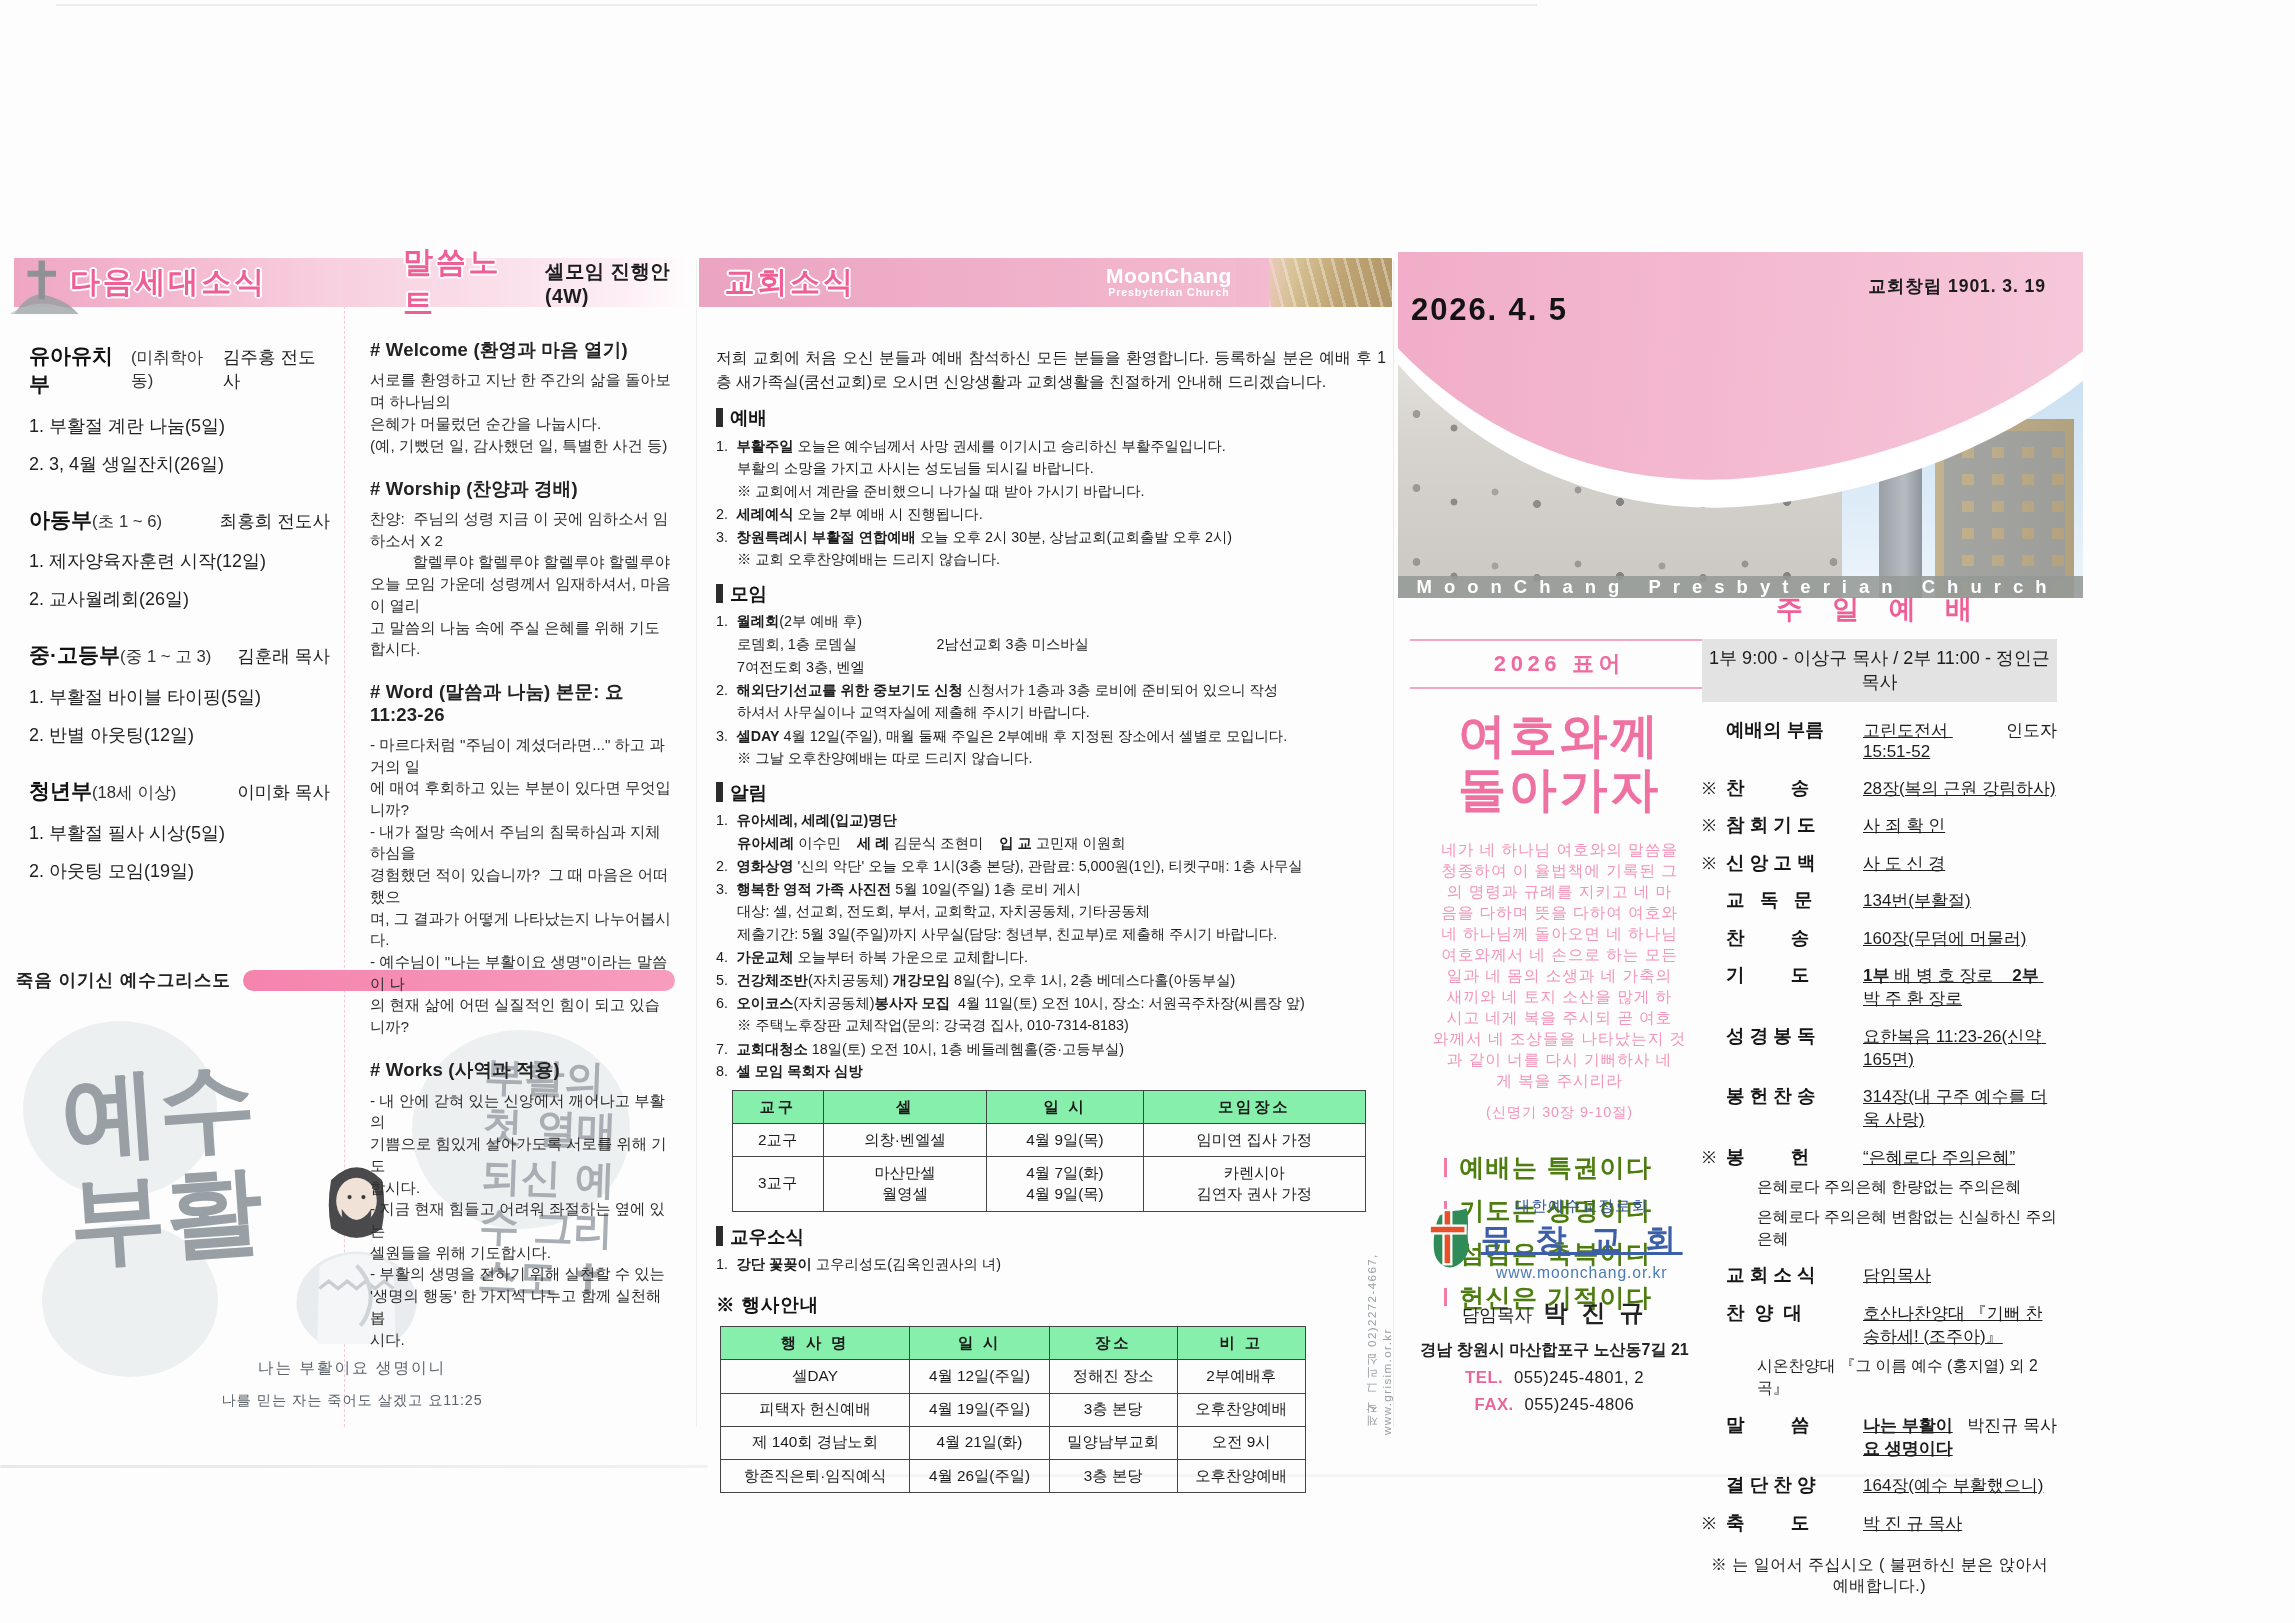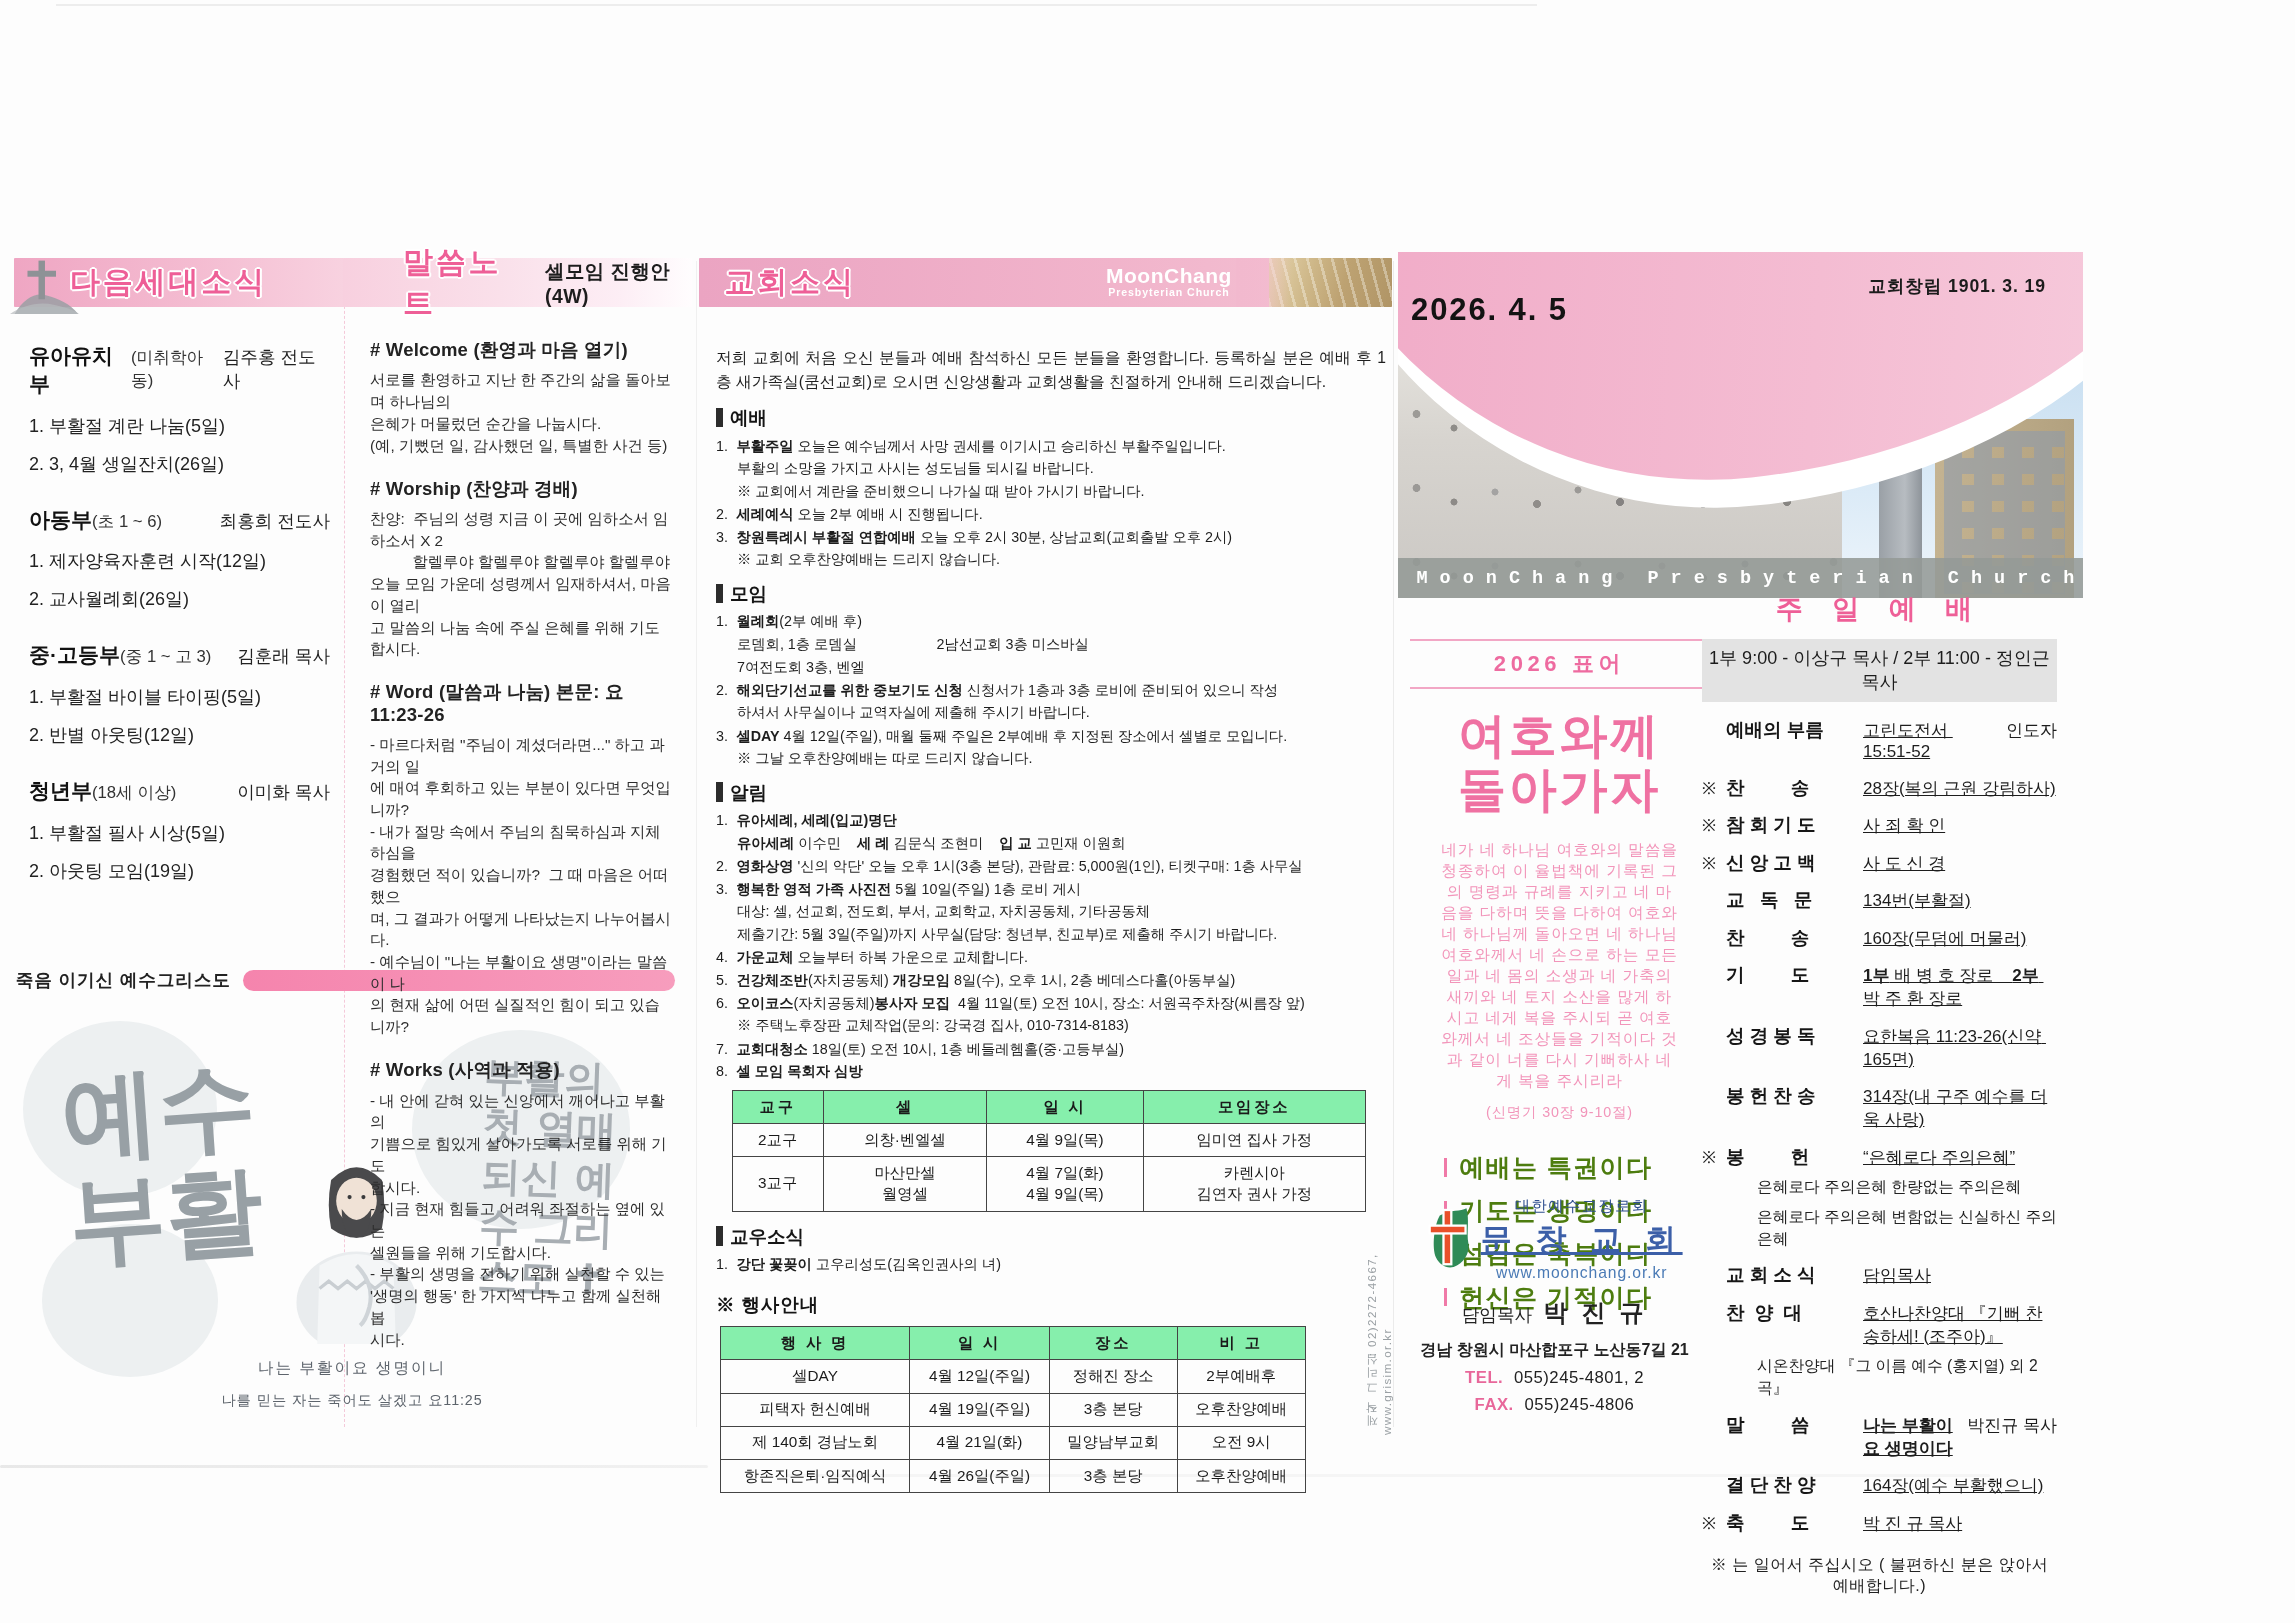--- a/index.html
+++ b/index.html
@@ -103,22 +103,22 @@
   .bldg{position:absolute;left:537px;top:167px;width:139px;height:180px;background:linear-gradient(90deg,#c4b391,#b2a17f);}
   .bldg:before{content:"";position:absolute;inset:12px 9.3px 4.6px 9.3px;
       background:repeating-linear-gradient(180deg,#8c9bb0 0 15.7px,rgba(0,0,0,0) 15.7px 27px),repeating-linear-gradient(90deg,#8c9bb0 0 18.5px,rgba(0,0,0,0) 18.5px 30px);opacity:.55;}
   .swoosh-white{position:absolute;left:-83px;top:-194px;width:926px;height:444px;background:#fff;
       border-radius:0 0 58% 48%/0 0 85% 100%;transform:rotate(-6deg);}
   .swoosh-pink{position:absolute;left:-93px;top:-218px;width:935px;height:440px;
       background:linear-gradient(100deg,#f0a9c6,#f4bcd2 55%,#f7cfdf);
       border-radius:0 0 58% 48%/0 0 85% 100%;transform:rotate(-6deg);}
   .cover-date{position:absolute;left:13px;top:40px;font-size:31px;font-weight:800;color:#131313;letter-spacing:1.9px;}
   .cover-founded{position:absolute;right:37px;top:22px;font-size:17.6px;font-weight:600;color:#1c1c1c;letter-spacing:0.9px;}
-  .cover-cap{position:absolute;left:0;bottom:0;width:100%;height:40px;background:rgba(148,154,150,.88);
-      color:#fff;font-size:18.5px;font-weight:700;letter-spacing:12px;display:flex;align-items:center;padding-left:18.5px;box-sizing:border-box;white-space:nowrap;font-family:Liberation Mono, monospace;}
+  .cover-cap{position:absolute;left:0;bottom:0;width:100%;height:22px;background:rgba(148,154,150,.88);
+      color:#fff;font-size:18.5px;font-weight:700;letter-spacing:12px;display:flex;align-items:center;padding-left:18.5px;box-sizing:border-box;white-space:nowrap;}
   
   #mottoCol{left:1400px;top:639px;width:319px;text-align:center;}
   .rule{height:1.9px;background:#f2a7c5;margin:0 10.2px;}
   .motto-label{font-size:22px;font-weight:700;color:#ee6ba0;letter-spacing:4.6px;margin:8.3px 0;}
   .motto-big{margin-top:19.4px;font-size:48px;font-weight:800;color:#ef71a2;line-height:1.14;letter-spacing:2.8px;}
   .scripture{margin-top:23px;}
   .scripture div{font-size:15.7px;line-height:1.1;color:#f295ba;letter-spacing:0.9px;margin-top:3.7px;}
   .scripture-ref{margin-top:14px;font-size:14.3px;color:#f295ba;letter-spacing:0.9px;}
   .slogans{margin-top:29px;text-align:left;padding-left:44px;}
   .slogan{display:flex;align-items:center;margin-top:10.2px;}
@@ -501,21 +501,21 @@
   <div class="scripture" id="scripture">
       <div>네가 네 하나님 여호와의 말씀을</div>
       <div>청종하여 이 율법책에 기록된 그</div>
       <div>의 명령과 규례를 지키고 네 마</div>
       <div>음을 다하며 뜻을 다하여 여호와</div>
       <div>네 하나님께 돌아오면 네 하나님</div>
       <div>여호와께서 네 손으로 하는 모든</div>
       <div>일과 네 몸의 소생과 네 가축의</div>
       <div>새끼와 네 토지 소산을 많게 하</div>
       <div>시고 네게 복을 주시되 곧 여호</div>
-      <div>와께서 네 조상들을 기적이다 것</div>
+      <div>와께서 네 조상들을 나타났는지 것</div>
       <div>과 같이 너를 다시 기뻐하사 네</div>
       <div>게 복을 주시리라</div>
     </div>
   <div class="scripture-ref">(신명기 30장 9-10절)</div>
   <div class="slogans" id="slogans">
       <div class="slogan">
         <span class="sbar"></span>
         <span class="stext">예배는 특권이다</span>
       </div>
       <div class="slogan">

